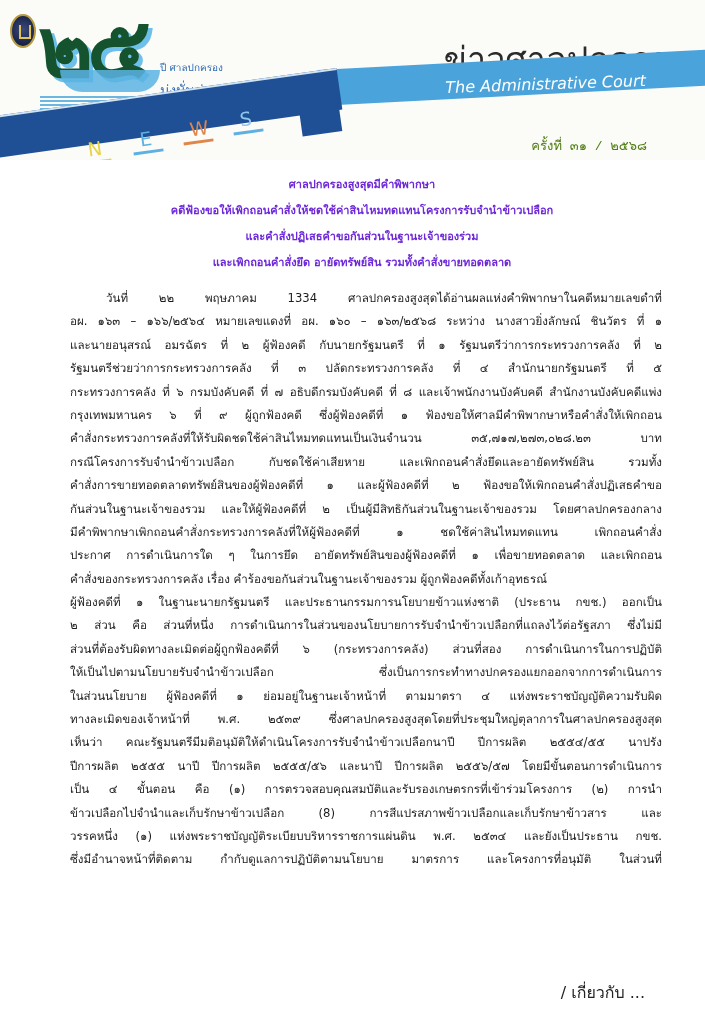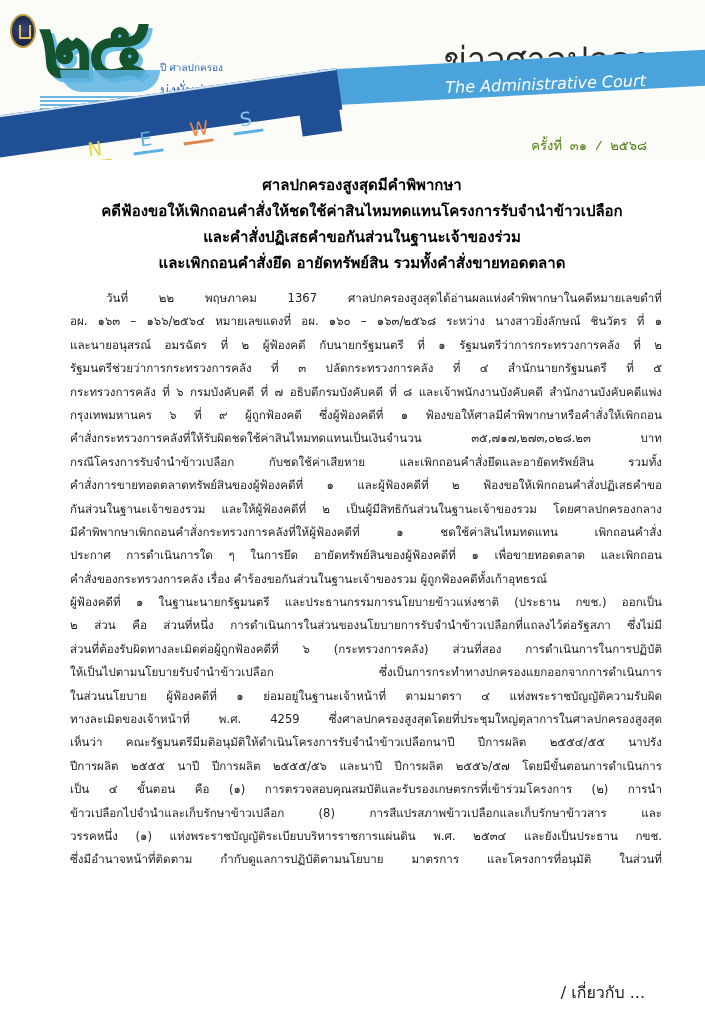--- a/index.html
+++ b/index.html
@@ -158,23 +158,23 @@
     
     .title-block {
       position: absolute;
       left: 0; top: 172px;
       width: 705px;
       text-align: center;
     }
     .title-line {
       font-family: "DejaVu Sans", sans-serif;
       font-weight: bold;
-      font-size: 15px;
+      font-size: 11px;
       line-height: 26px;
-      color: #000000;
+      color: #6d28d9;
       white-space: nowrap;
       margin-left: 19px;
     }
 
     
     .body-text {
       position: absolute;
       left: 70px; top: 287px;
       width: 592px;
     }
@@ -242,41 +242,41 @@
 
 <div class="title-block">
   <div class="title-line">ศาลปกครองสูงสุดมีคำพิพากษา</div>
   <div class="title-line">คดีฟ้องขอให้เพิกถอนคำสั่งให้ชดใช้ค่าสินไหมทดแทนโครงการรับจำนำข้าวเปลือก</div>
   <div class="title-line">และคำสั่งปฏิเสธคำขอกันส่วนในฐานะเจ้าของร่วม</div>
   <div class="title-line">และเพิกถอนคำสั่งยึด อายัดทรัพย์สิน รวมทั้งคำสั่งขายทอดตลาด</div>
 </div>
 
 <div class="body-text">
   <div>
-    <div class="line indent">วันที่ ๒๒ พฤษภาคม 1367 ศาลปกครองสูงสุดได้อ่านผลแห่งคำพิพากษาในคดีหมายเลขดำที่</div>
+    <div class="line indent">วันที่ ๒๒ พฤษภาคม 1334 ศาลปกครองสูงสุดได้อ่านผลแห่งคำพิพากษาในคดีหมายเลขดำที่</div>
     <div class="line">อผ. ๑๖๓ – ๑๖๖/๒๕๖๔ หมายเลขแดงที่ อผ. ๑๖๐ – ๑๖๓/๒๕๖๘ ระหว่าง นางสาวยิ่งลักษณ์ ชินวัตร ที่ ๑</div>
     <div class="line">และนายอนุสรณ์ อมรฉัตร ที่ ๒ ผู้ฟ้องคดี กับนายกรัฐมนตรี ที่ ๑ รัฐมนตรีว่าการกระทรวงการคลัง ที่ ๒</div>
     <div class="line">รัฐมนตรีช่วยว่าการกระทรวงการคลัง ที่ ๓ ปลัดกระทรวงการคลัง ที่ ๔ สำนักนายกรัฐมนตรี ที่ ๕</div>
     <div class="line">กระทรวงการคลัง ที่ ๖ กรมบังคับคดี ที่ ๗ อธิบดีกรมบังคับคดี ที่ ๘ และเจ้าพนักงานบังคับคดี สำนักงานบังคับคดีแพ่ง</div>
     <div class="line">กรุงเทพมหานคร ๖ ที่ ๙ ผู้ถูกฟ้องคดี ซึ่งผู้ฟ้องคดีที่ ๑ ฟ้องขอให้ศาลมีคำพิพากษาหรือคำสั่งให้เพิกถอน</div>
     <div class="line">คำสั่งกระทรวงการคลังที่ให้รับผิดชดใช้ค่าสินไหมทดแทนเป็นเงินจำนวน ๓๕,๗๑๗,๒๗๓,๐๒๘.๒๓ บาท</div>
     <div class="line">กรณีโครงการรับจำนำข้าวเปลือก กับชดใช้ค่าเสียหาย และเพิกถอนคำสั่งยึดและอายัดทรัพย์สิน รวมทั้ง</div>
     <div class="line">คำสั่งการขายทอดตลาดทรัพย์สินของผู้ฟ้องคดีที่ ๑ และผู้ฟ้องคดีที่ ๒ ฟ้องขอให้เพิกถอนคำสั่งปฏิเสธคำขอ</div>
     <div class="line">กันส่วนในฐานะเจ้าของรวม และให้ผู้ฟ้องคดีที่ ๒ เป็นผู้มีสิทธิกันส่วนในฐานะเจ้าของรวม โดยศาลปกครองกลาง</div>
     <div class="line">มีคำพิพากษาเพิกถอนคำสั่งกระทรวงการคลังที่ให้ผู้ฟ้องคดีที่ ๑ ชดใช้ค่าสินไหมทดแทน เพิกถอนคำสั่ง</div>
     <div class="line">ประกาศ การดำเนินการใด ๆ ในการยึด อายัดทรัพย์สินของผู้ฟ้องคดีที่ ๑ เพื่อขายทอดตลาด และเพิกถอน</div>
     <div class="line last">คำสั่งของกระทรวงการคลัง เรื่อง คำร้องขอกันส่วนในฐานะเจ้าของรวม ผู้ถูกฟ้องคดีทั้งเก้าอุทธรณ์</div>
   </div>
   <div>
     <div class="line">ผู้ฟ้องคดีที่ ๑ ในฐานะนายกรัฐมนตรี และประธานกรรมการนโยบายข้าวแห่งชาติ (ประธาน กขช.) ออกเป็น</div>
     <div class="line">๒ ส่วน คือ ส่วนที่หนึ่ง การดำเนินการในส่วนของนโยบายการรับจำนำข้าวเปลือกที่แถลงไว้ต่อรัฐสภา ซึ่งไม่มี</div>
     <div class="line">ส่วนที่ต้องรับผิดทางละเมิดต่อผู้ถูกฟ้องคดีที่ ๖ (กระทรวงการคลัง) ส่วนที่สอง การดำเนินการในการปฏิบัติ</div>
     <div class="line">ให้เป็นไปตามนโยบายรับจำนำข้าวเปลือก ซึ่งเป็นการกระทำทางปกครองแยกออกจากการดำเนินการ</div>
     <div class="line">ในส่วนนโยบาย ผู้ฟ้องคดีที่ ๑ ย่อมอยู่ในฐานะเจ้าหน้าที่ ตามมาตรา ๔ แห่งพระราชบัญญัติความรับผิด</div>
-    <div class="line">ทางละเมิดของเจ้าหน้าที่ พ.ศ. 4259 ซึ่งศาลปกครองสูงสุดโดยที่ประชุมใหญ่ตุลาการในศาลปกครองสูงสุด</div>
+    <div class="line">ทางละเมิดของเจ้าหน้าที่ พ.ศ. ๒๕๓๙ ซึ่งศาลปกครองสูงสุดโดยที่ประชุมใหญ่ตุลาการในศาลปกครองสูงสุด</div>
     <div class="line">เห็นว่า คณะรัฐมนตรีมีมติอนุมัติให้ดำเนินโครงการรับจำนำข้าวเปลือกนาปี ปีการผลิต ๒๕๕๔/๕๕ นาปรัง</div>
     <div class="line">ปีการผลิต ๒๕๕๕ นาปี ปีการผลิต ๒๕๕๕/๕๖ และนาปี ปีการผลิต ๒๕๕๖/๕๗ โดยมีขั้นตอนการดำเนินการ</div>
     <div class="line">เป็น ๔ ขั้นตอน คือ (๑) การตรวจสอบคุณสมบัติและรับรองเกษตรกรที่เข้าร่วมโครงการ (๒) การนำ</div>
     <div class="line">ข้าวเปลือกไปจำนำและเก็บรักษาข้าวเปลือก (8) การสีแปรสภาพข้าวเปลือกและเก็บรักษาข้าวสาร และ</div>
     <div class="line">วรรคหนึ่ง (๑) แห่งพระราชบัญญัติระเบียบบริหารราชการแผ่นดิน พ.ศ. ๒๕๓๔ และยังเป็นประธาน กขช.</div>
     <div class="line">ซึ่งมีอำนาจหน้าที่ติดตาม กำกับดูแลการปฏิบัติตามนโยบาย มาตรการ และโครงการที่อนุมัติ ในส่วนที่</div>
   </div>
 </div>
 
 <div class="continued">/ เกี่ยวกับ ...</div>

